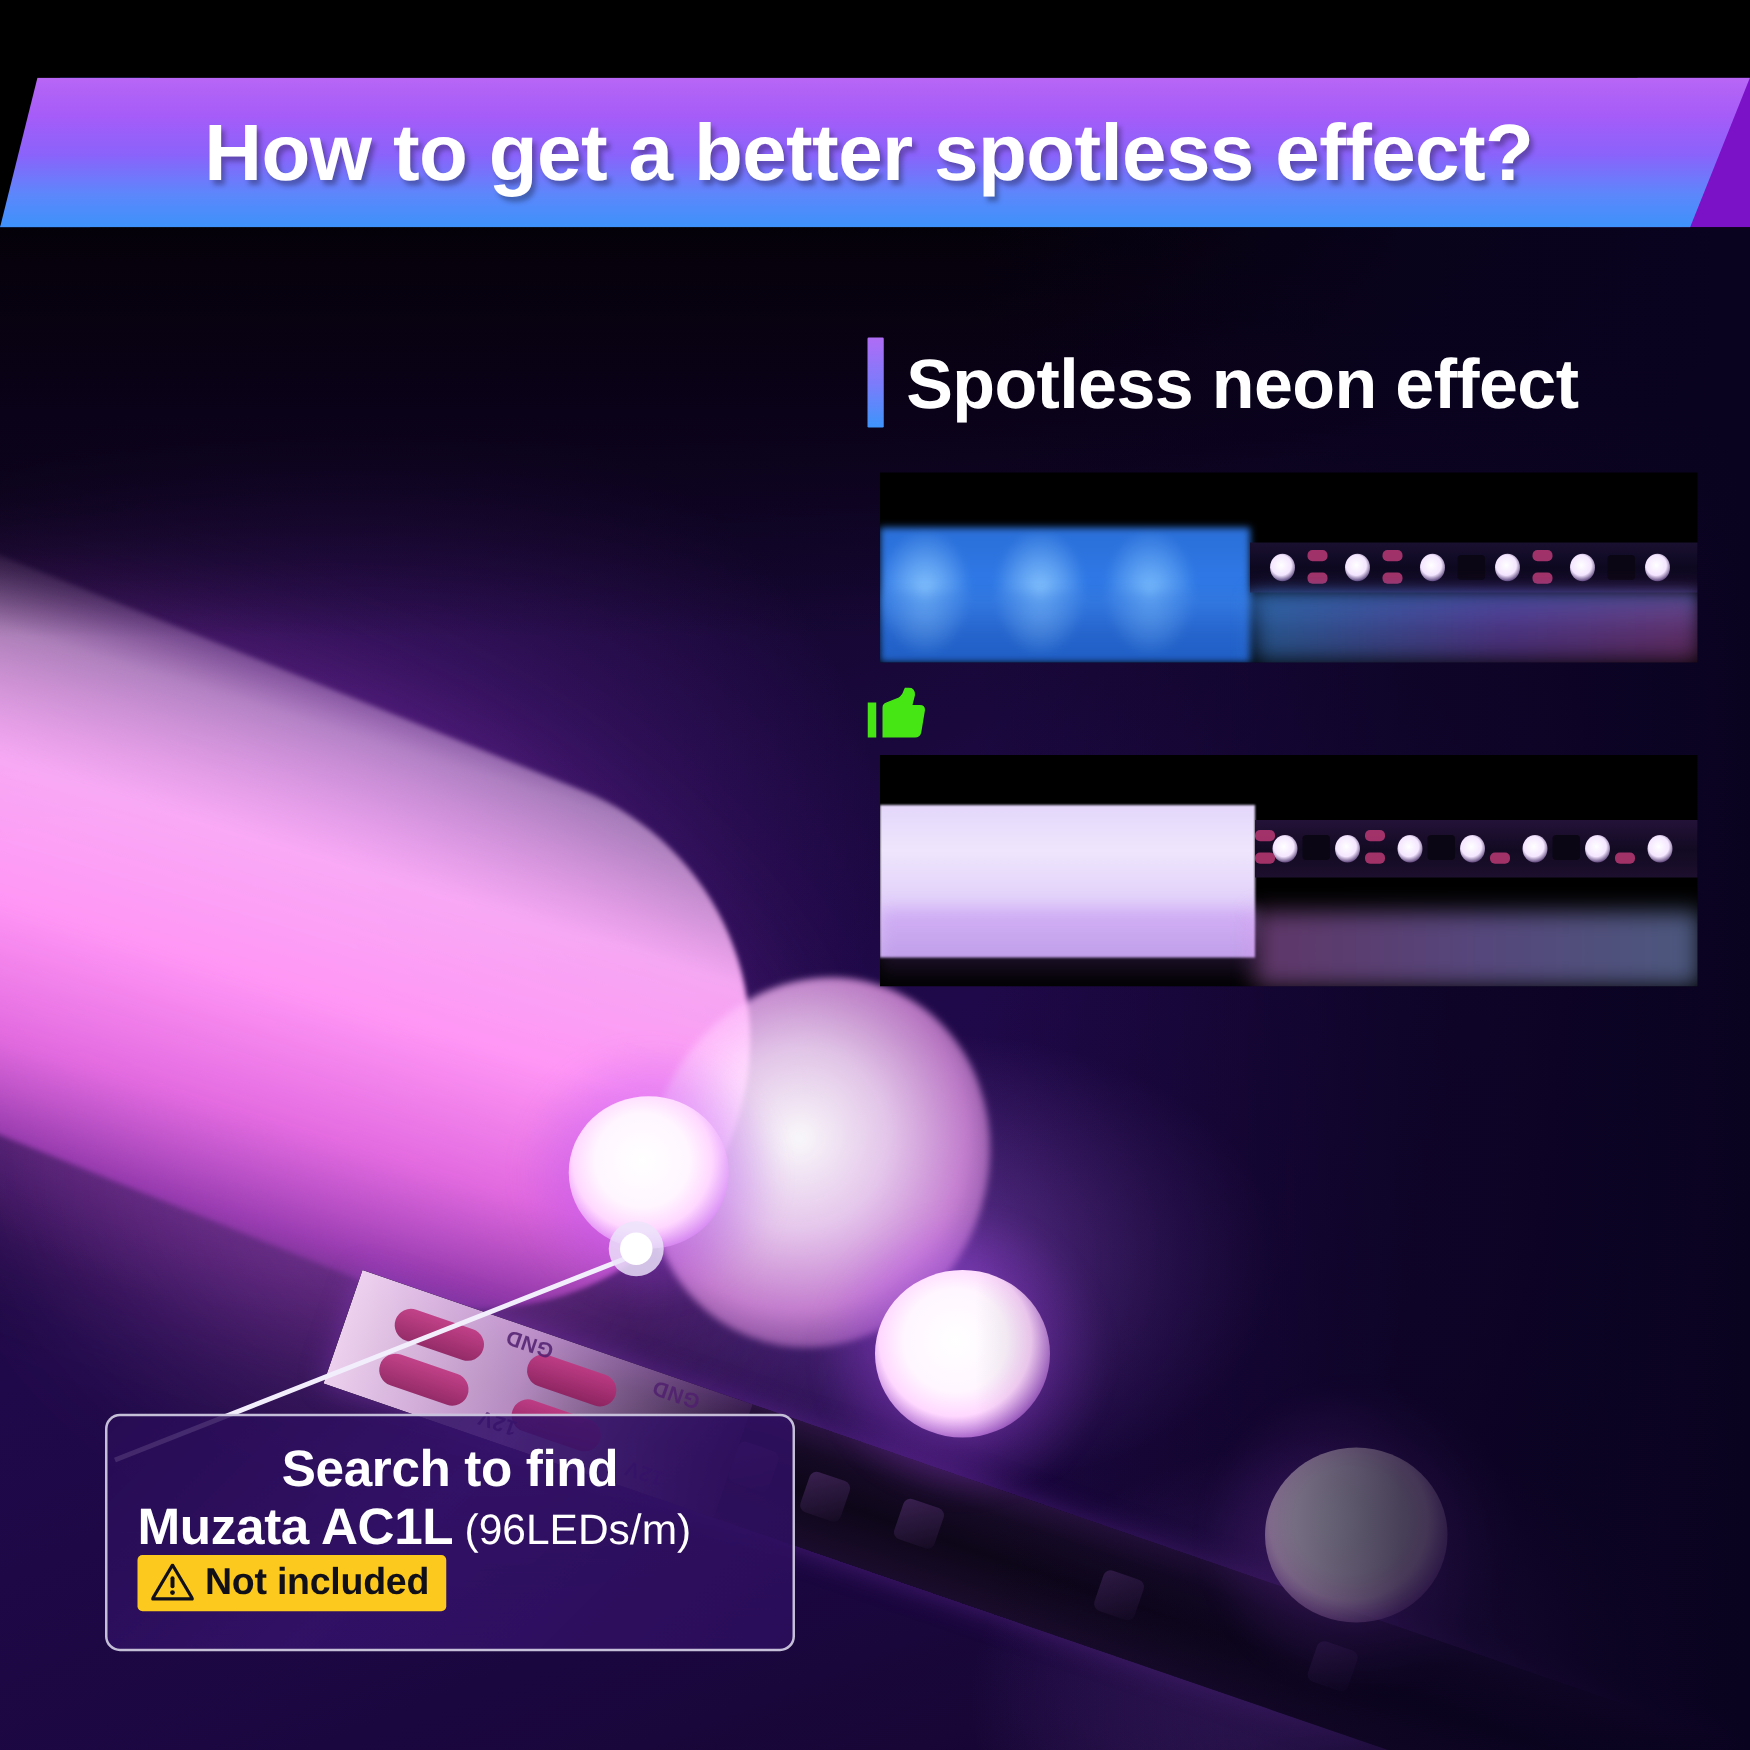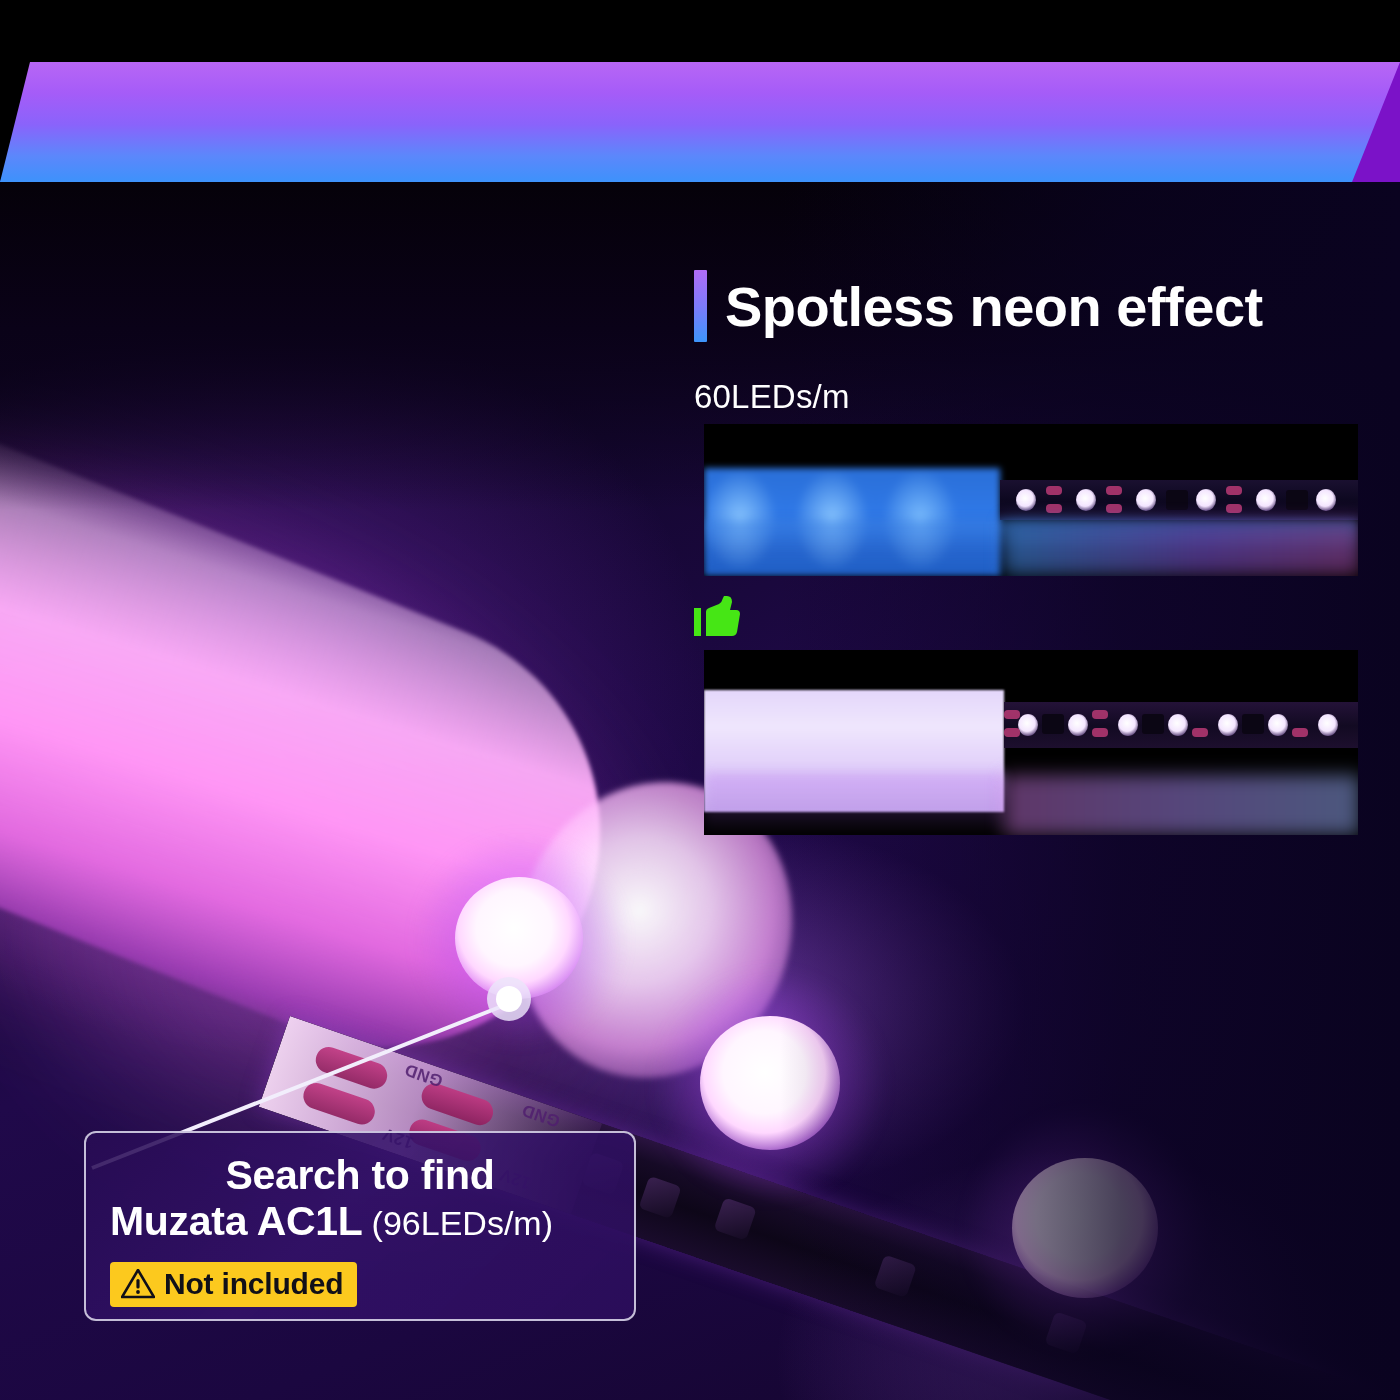--- a/index.html
+++ b/index.html
@@ -290,21 +290,21 @@
     line-height:1.08; margin-top:2px; white-space:nowrap;
   }
   .co-brand{ color:#fff; font-size:41px; font-weight:700; letter-spacing:-0.3px; }
   .co-spec{ color:#fff; font-size:34px; font-weight:400; letter-spacing:0px; }
 
   .badge{
     display:inline-flex; align-items:center; gap:9px;
     background:#fcc91e;
     border-radius:4px;
     padding:5px 14px 6px 11px;
-    margin-top:18px;
+    margin-top:0;
   }
   .badge-text{
     color:#111018; font-size:30px; font-weight:700; letter-spacing:-0.2px;
     white-space:nowrap;
   }
 </style>
 </head>
 <body>
 
 <div id="stage">
@@ -346,32 +346,30 @@
     <div class="led" style="left:1012px; top:978px; width:146px; height:140px;"></div>
 
     <div class="photo-top-dark"></div>
     <div class="photo-right-dark"></div>
   </div>
 
   <div class="header-wrap">
     <div class="hdr-accent-left"></div>
     <div class="hdr-accent-right"></div>
     <div class="hdr-bar"></div>
+    <div class="hdr-title">How to get a better spotless effect?</div>
   </div>
 
   <div class="right-panel">
 
     <div class="section-head">
       <div class="accent-bar"></div>
       <div class="section-title">Spotless neon effect</div>
     </div>
 
-    <div class="cmp-label">
-      <span>60LEDs/m</span>
-    </div>
     <div class="cmp-panel">
       <div class="p1-tube"></div>
       <div class="p1-strip">
         <div class="mini-led" style="left:16px;  top:9px;"></div>
         <div class="mini-led" style="left:76px;  top:9px;"></div>
         <div class="mini-led" style="left:136px; top:9px;"></div>
         <div class="mini-led" style="left:196px; top:9px;"></div>
         <div class="mini-led" style="left:256px; top:9px;"></div>
         <div class="mini-led" style="left:316px; top:9px;"></div>
         <div class="mini-pad" style="left:46px;  top:6px;"></div>

